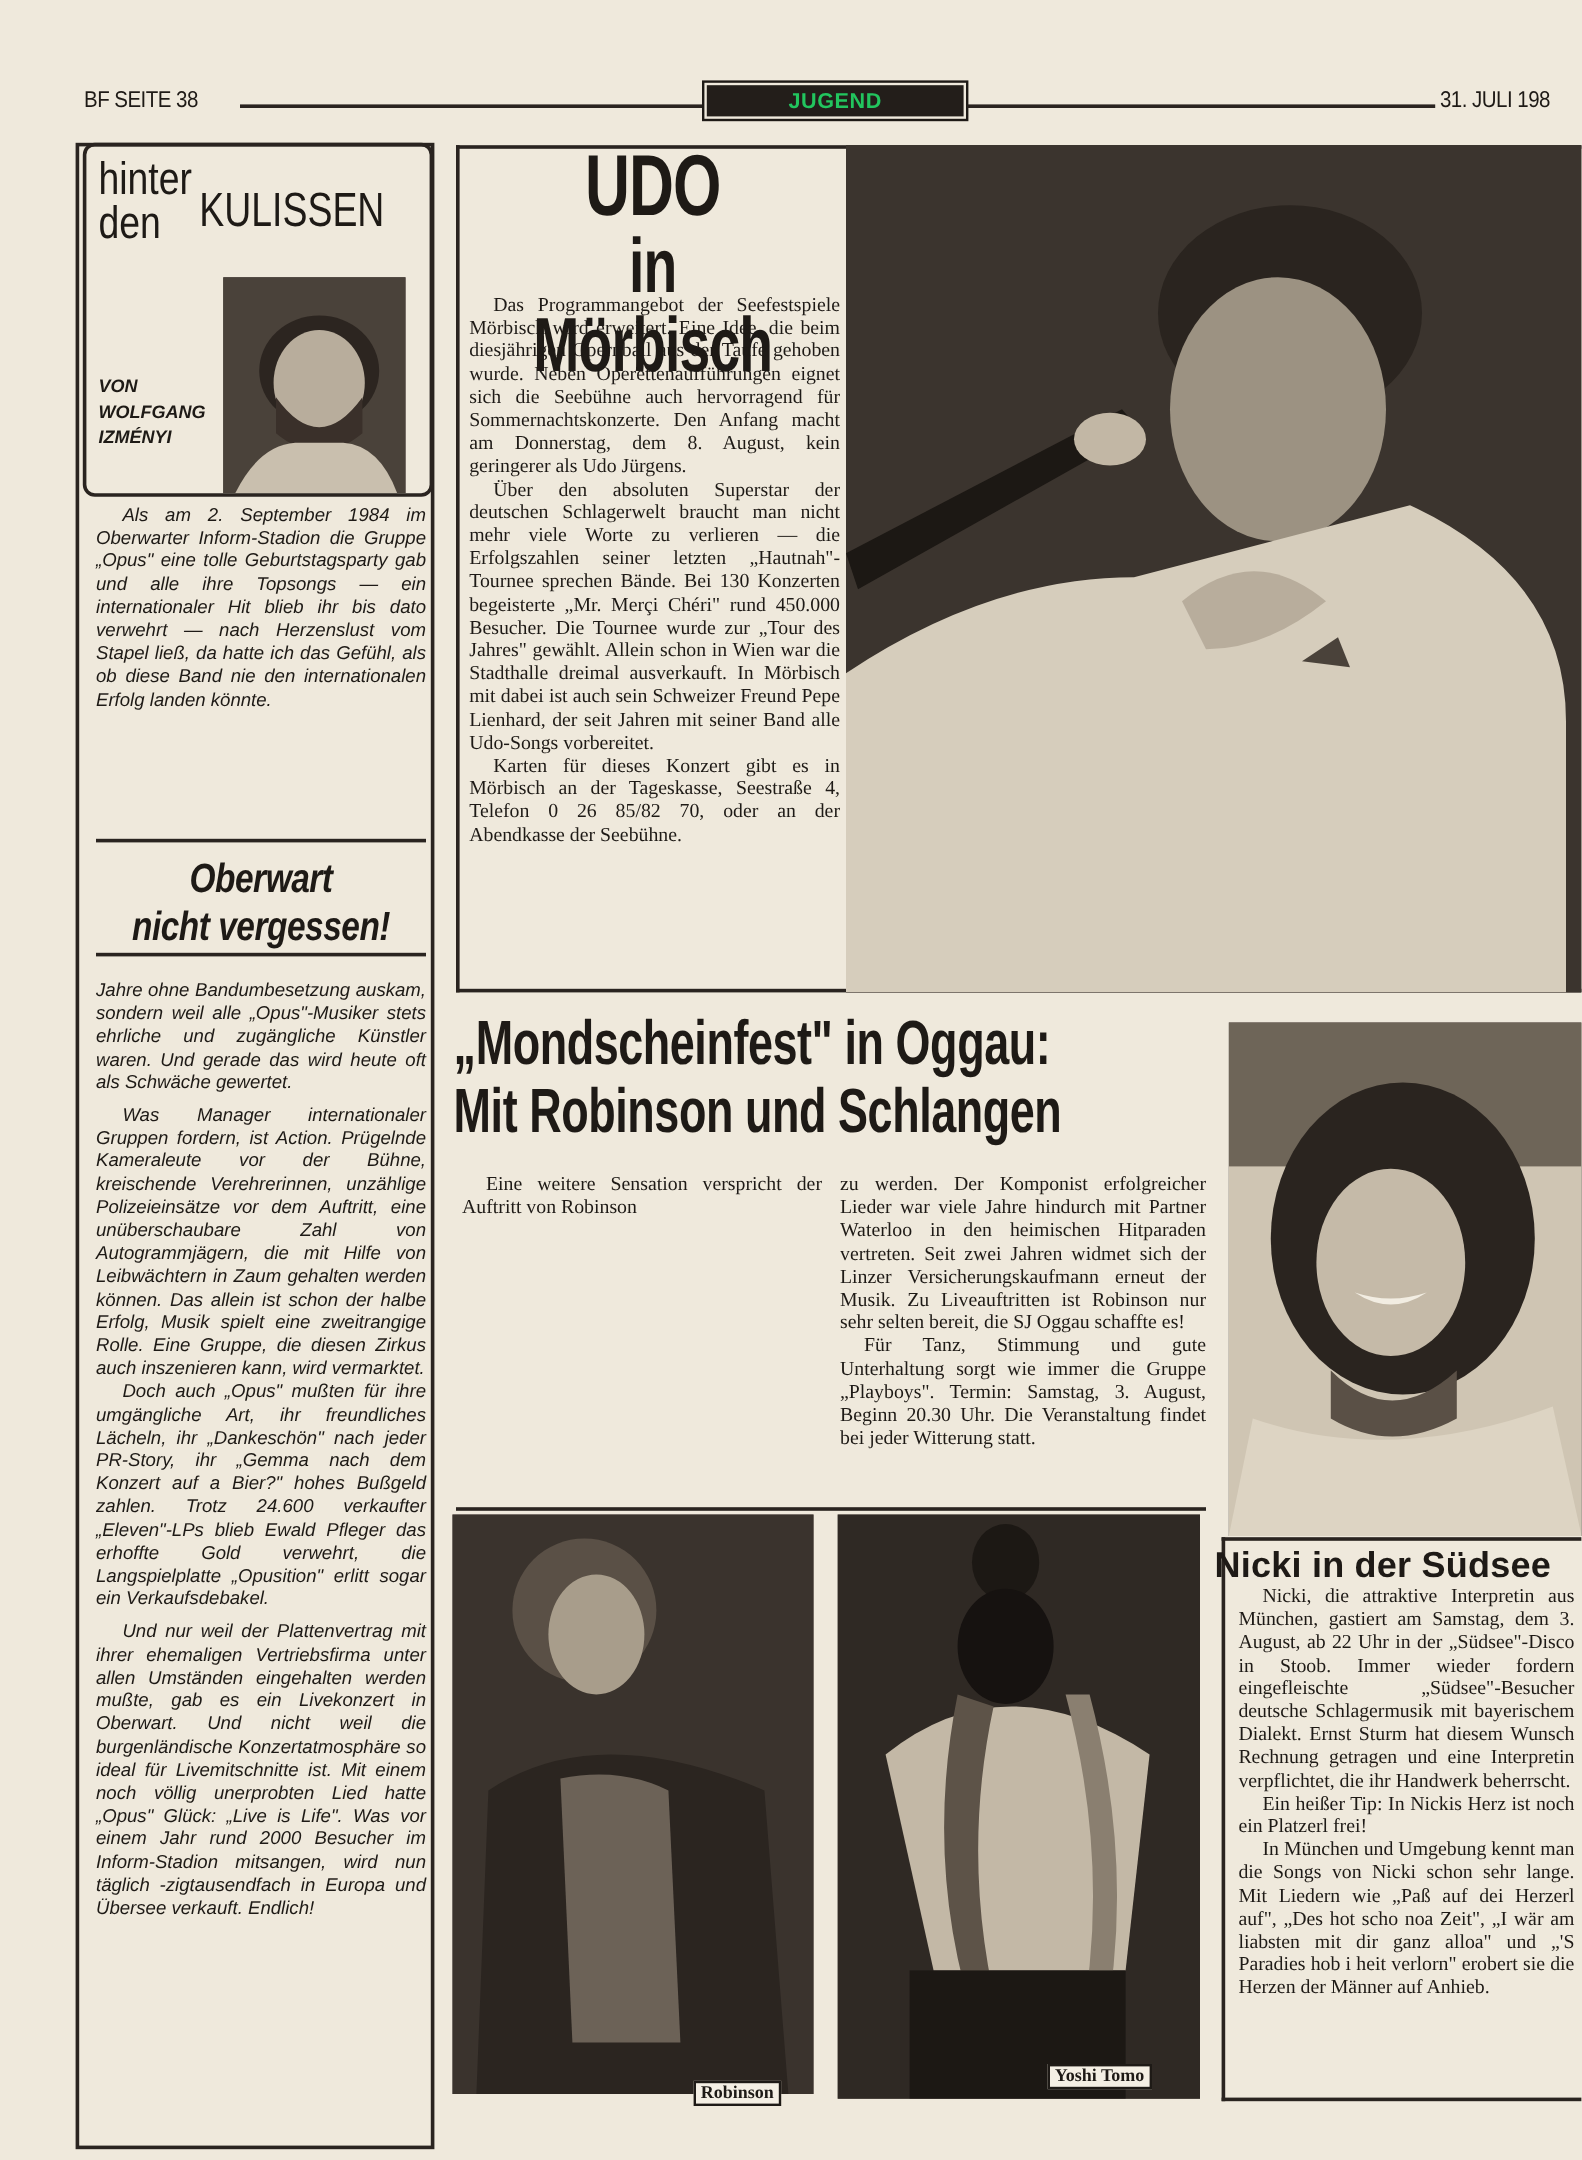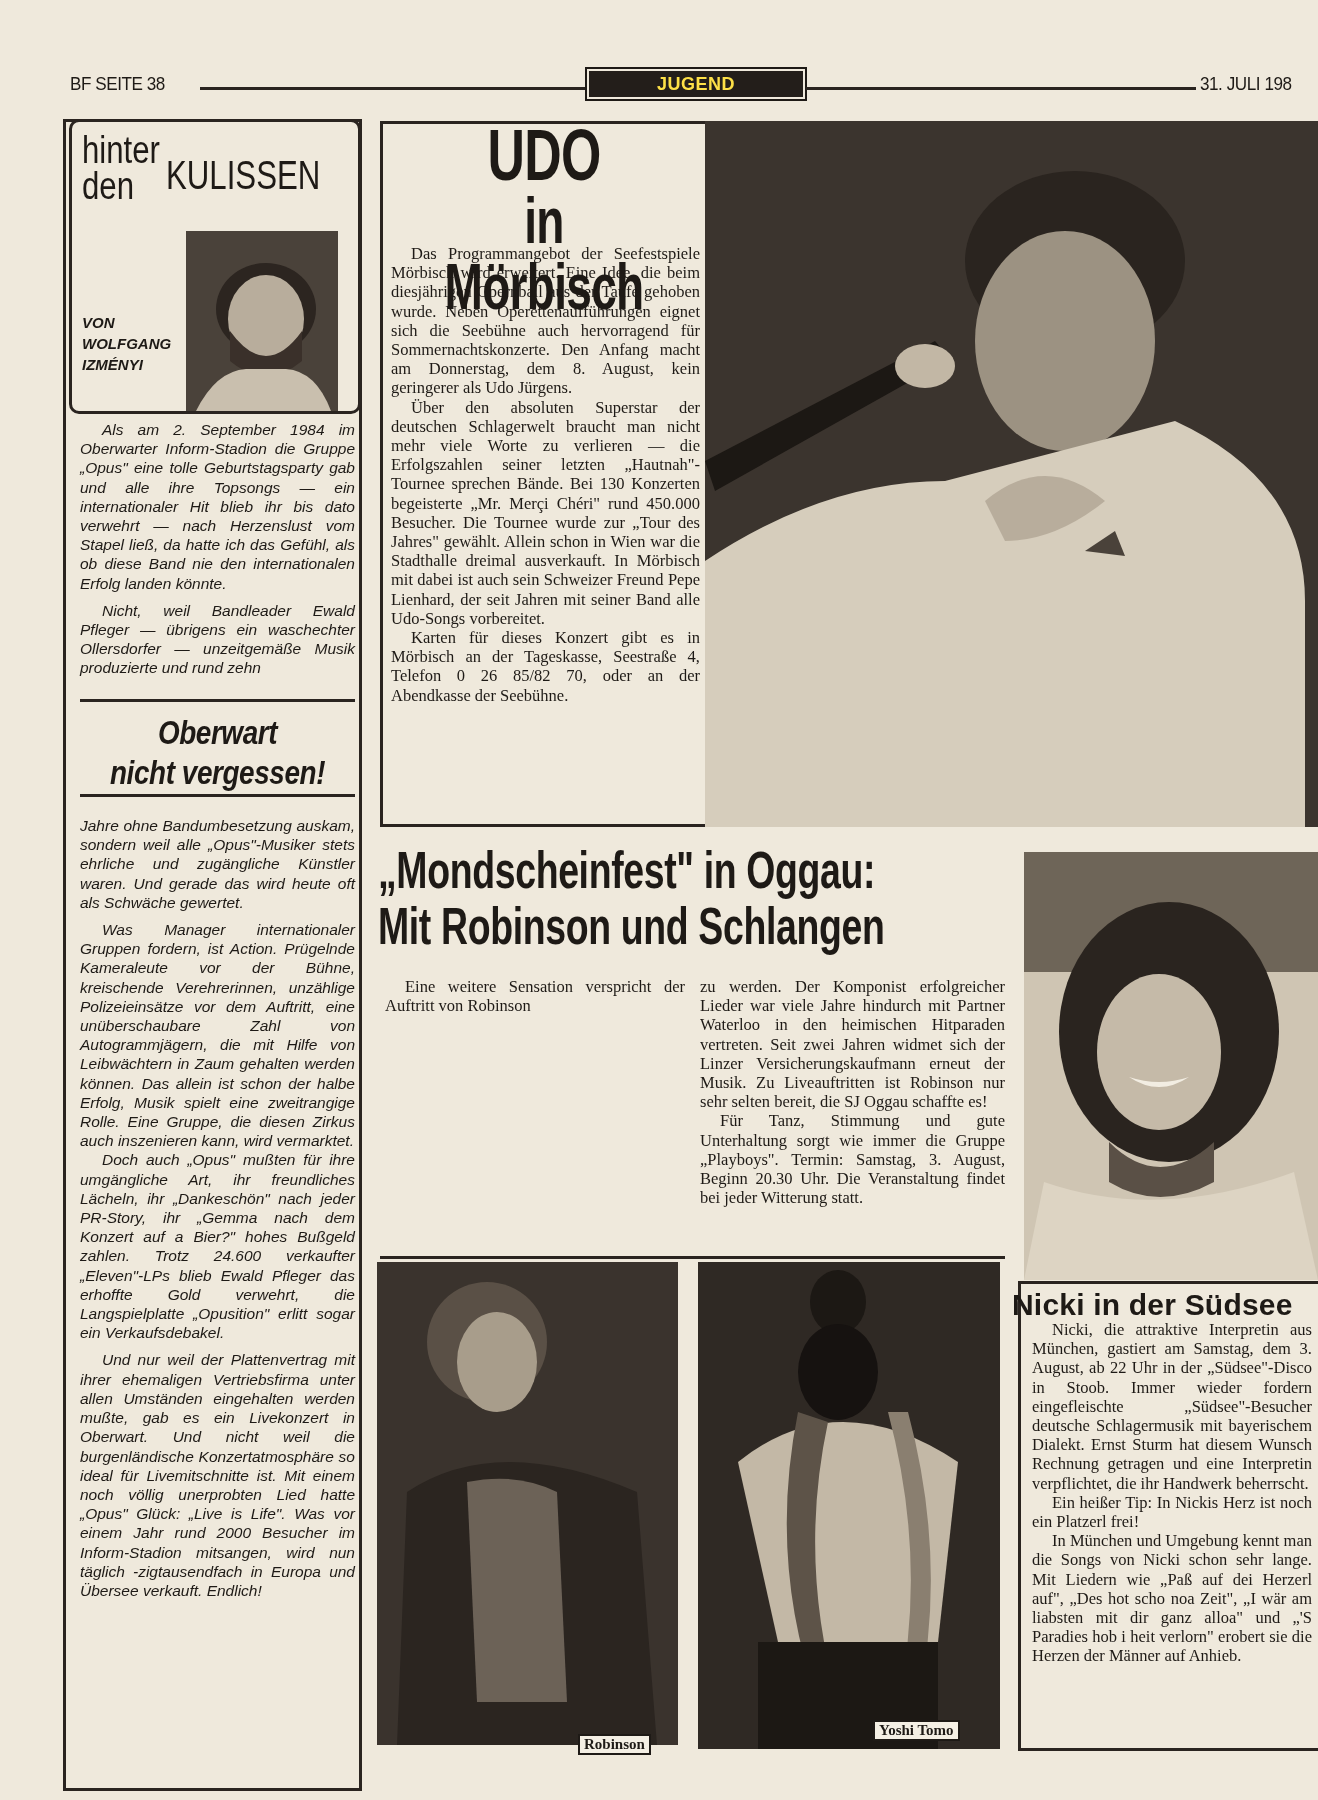--- a/index.html
+++ b/index.html
@@ -3,21 +3,21 @@
 <meta charset="utf-8">
 <style>
   html,body{margin:0;padding:0;}
   body{width:1318px;height:1800px;background:#efe9dc;position:relative;overflow:hidden;color:#1e1a16;font-family:"Liberation Sans",sans-serif;}
   .abs{position:absolute;}
   
   .hdr-left{left:70px;top:73px;font-size:19px;letter-spacing:-0.5px;transform:scaleX(0.9);transform-origin:left;}
   .hdr-right{left:1200px;top:73px;font-size:19px;letter-spacing:-0.5px;transform:scaleX(0.9);transform-origin:left;white-space:nowrap;}
   .hdr-line{height:3px;background:#2a2420;}
   .section-badge{left:585px;top:67px;width:222px;height:34px;border:2px solid #1e1a16;background:#efe9dc;box-sizing:border-box;padding:2px;}
-  .section-badge .inner{width:100%;height:100%;background:#231e1a;color:#fde047;font-weight:bold;font-size:18px;display:flex;align-items:center;justify-content:center;letter-spacing:0.5px;}
+  .section-badge .inner{width:100%;height:100%;background:#231e1a;color:#22c55e;font-weight:bold;font-size:18px;display:flex;align-items:center;justify-content:center;letter-spacing:0.5px;}
   
   .col-box{border:3px solid #2a2420;box-sizing:border-box;}
   .kul-box{left:69px;top:119px;width:292px;height:295px;border-radius:10px;border:3px solid #2a2420;box-sizing:border-box;}
   .kul-hinter{left:82px;top:132px;font-size:38px;line-height:36px;transform:scaleX(0.82);transform-origin:left;}
   .kul-kulissen{left:166px;top:153px;font-size:40px;transform:scaleX(0.78);transform-origin:left;}
   .kul-author{left:82px;top:312px;font-size:15px;font-weight:bold;font-style:italic;line-height:21px;}
   .photo{background:#3a332d;overflow:hidden;}
   .photo svg{width:100%;height:100%;display:block;}
   .italic-text{font-style:italic;font-size:15.5px;line-height:19.2px;text-align:justify;}
   .italic-text p{margin:0;text-indent:22px;}
@@ -60,21 +60,20 @@
     <rect width="152" height="180" fill="#4a423a"></rect>
     <ellipse cx="80" cy="78" rx="50" ry="46" fill="#2c2520"></ellipse>
     <ellipse cx="80" cy="88" rx="38" ry="44" fill="#b8ad9c"></ellipse>
     <path d="M44 100 Q80 150 116 100 L116 130 Q80 160 44 130Z" fill="#3a302a"></path>
     <path d="M10 180 Q30 140 60 138 L100 138 Q130 140 145 180Z" fill="#c9bfae"></path>
   </svg>
 </div>
 
 <div class="abs italic-text" style="left:80px;top:420px;width:275px;">
   <p>Als am 2. September 1984 im Oberwarter Inform-Stadion die Gruppe „Opus" eine tolle Geburtstagsparty gab und alle ihre Topsongs — ein internationaler Hit blieb ihr bis dato verwehrt — nach Herzenslust vom Stapel ließ, da hatte ich das Gefühl, als ob diese Band nie den internationalen Erfolg landen könnte.</p>
-  <p>Nicht, weil Bandleader Ewald Pfleger — übrigens ein waschechter Ollersdorfer — unzeitgemäße Musik produzierte und rund zehn</p>
 </div>
 
 <div class="abs rule" style="left:80px;top:699px;width:275px;"></div>
 <div class="abs oberwart">
   <div>Oberwart</div>
   <div>nicht vergessen!</div>
 </div>
 <div class="abs rule" style="left:80px;top:794px;width:275px;"></div>
 
 <div class="abs italic-text" style="left:80px;top:816px;width:275px;">

